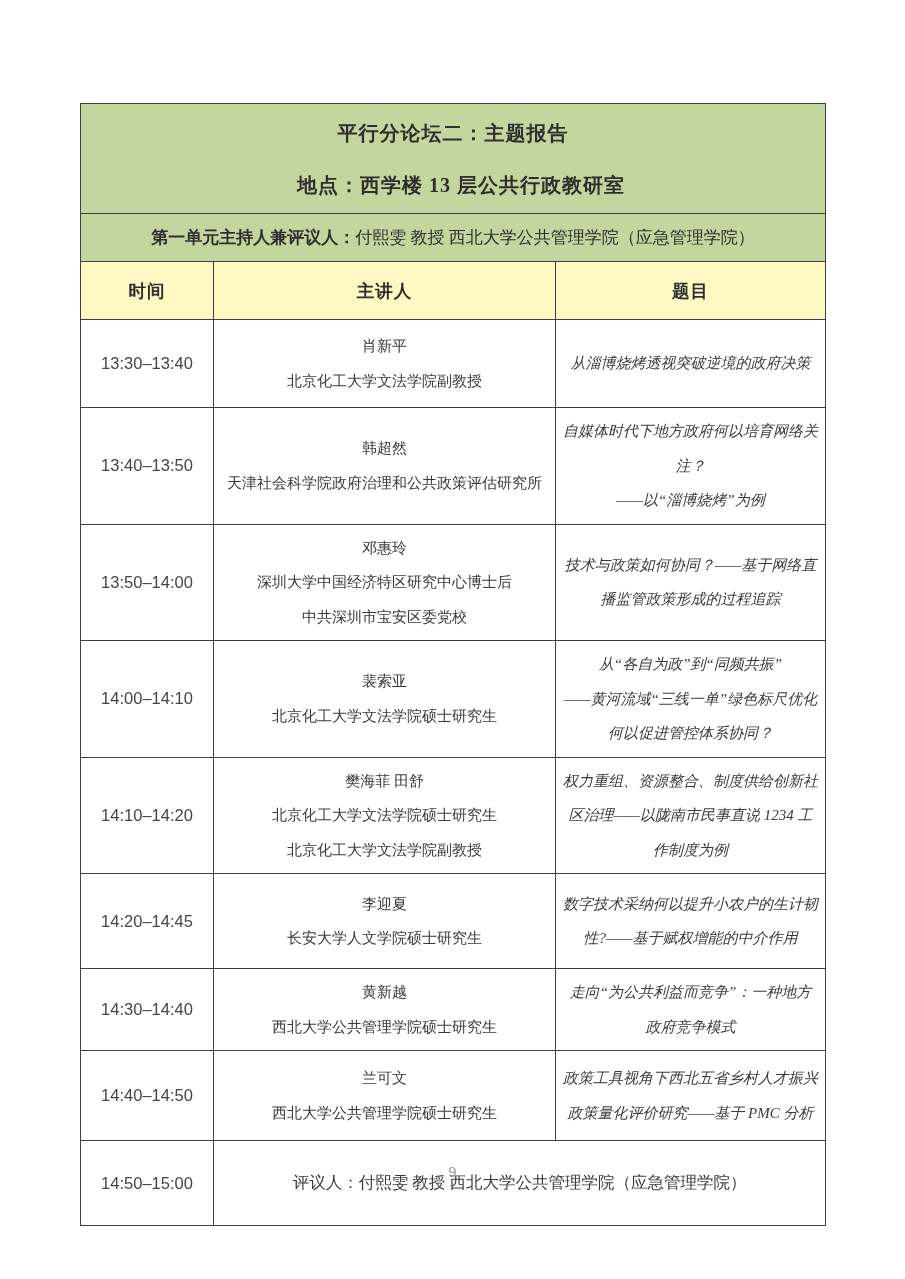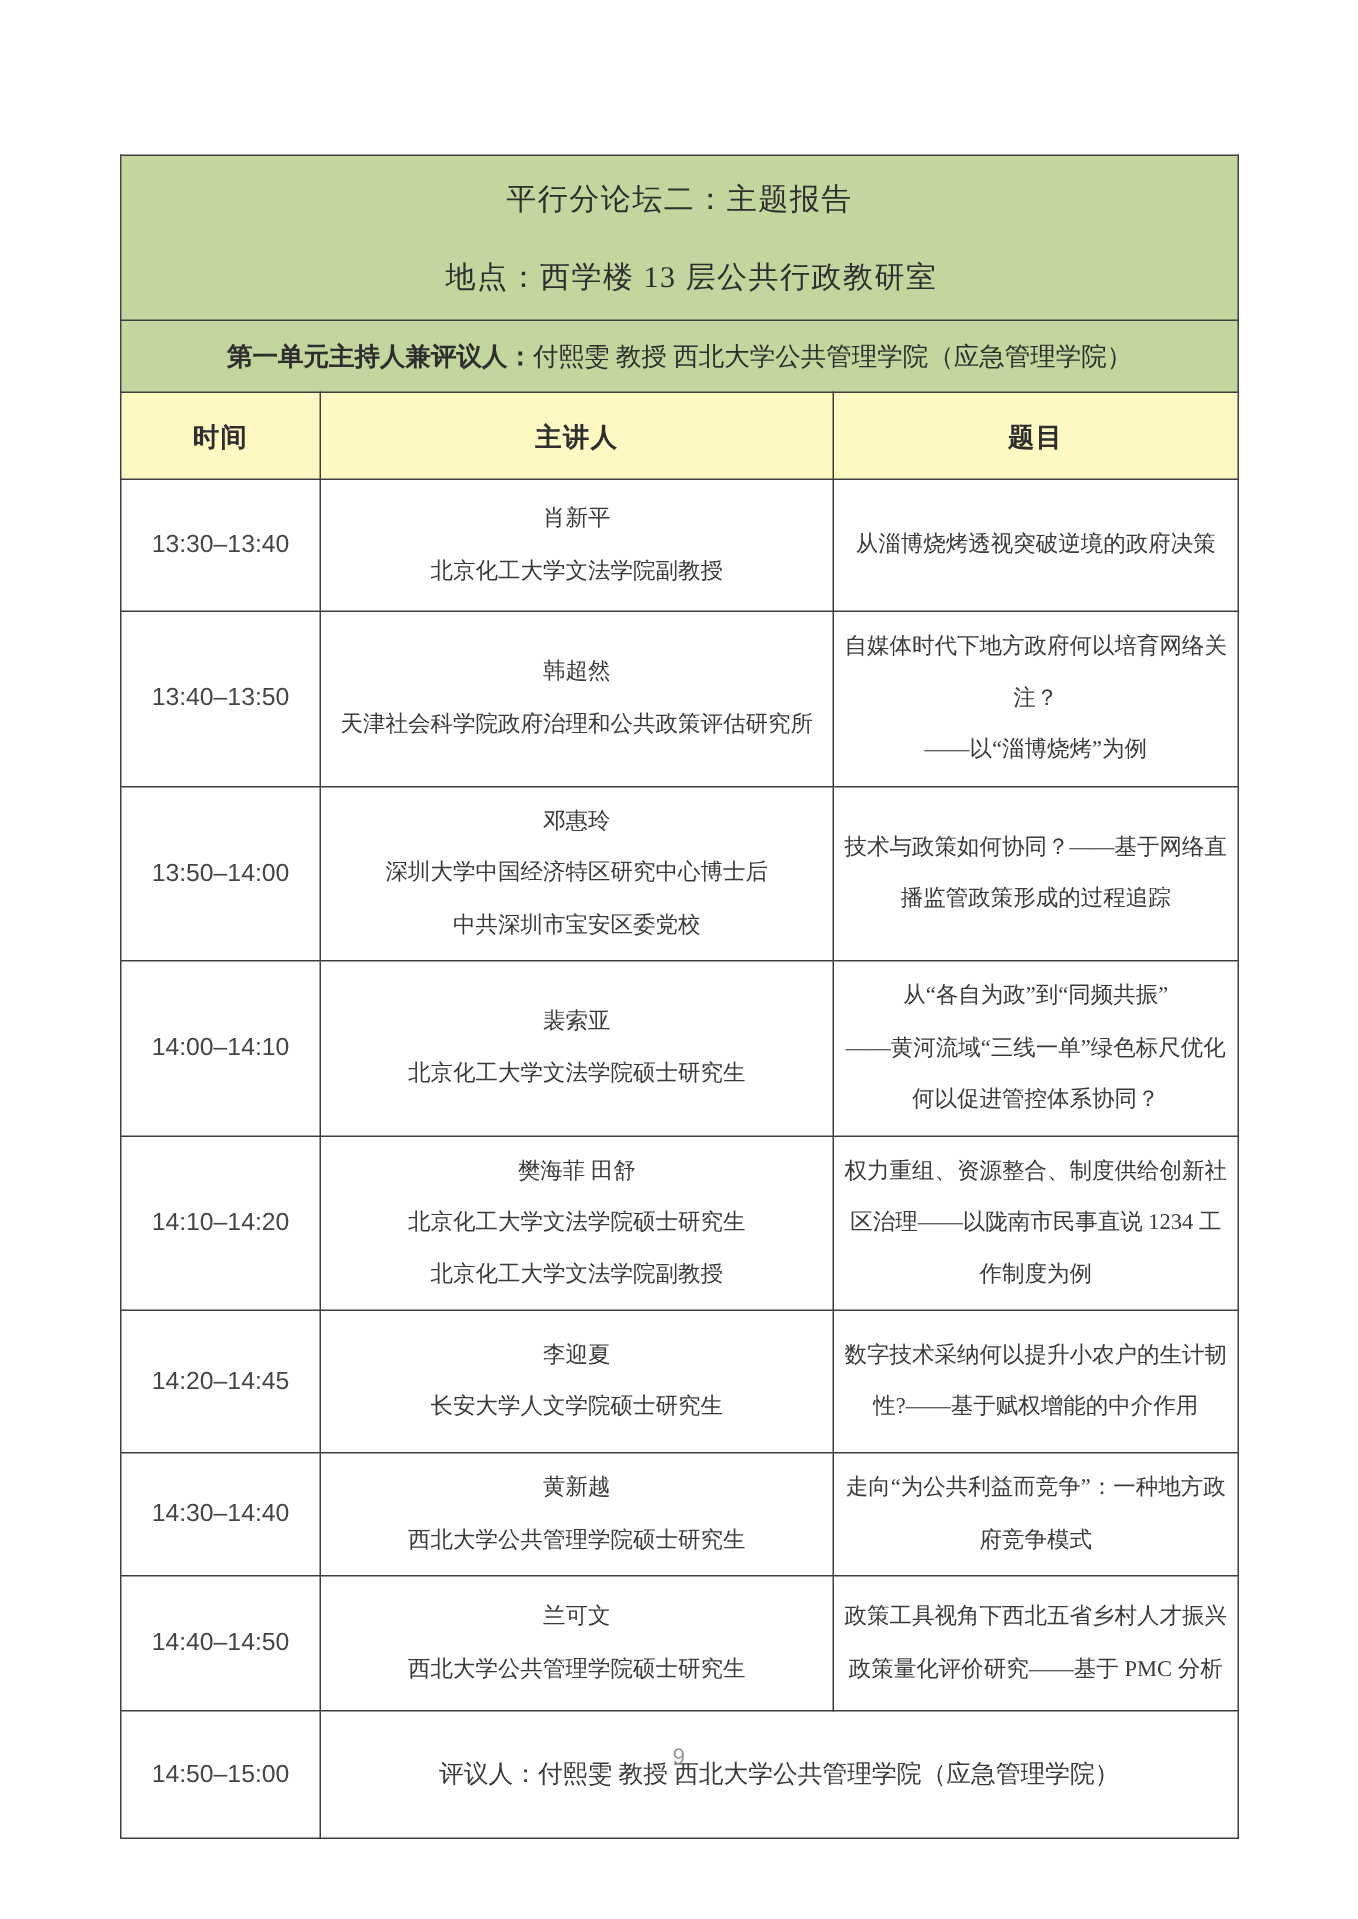--- a/index.html
+++ b/index.html
@@ -31,21 +31,21 @@
   col.c-speaker{width:342px;}
   col.c-title{width:270px;}
 
   .banner-cell{
     background:var(--green);
     height:110px;
     text-align:center;
     padding:10px 0;
   }
   .banner-line{
-    font-weight:normal;
+    font-weight:bold;
     font-size:20px;
     color:#2e2e2e;
     letter-spacing:1px;
     line-height:1.3;
   }
   .banner-line + .banner-line{margin-top:26px;padding-left:16px;}
 
   .unit-cell{
     background:var(--green);
     height:48px;
@@ -71,21 +71,21 @@
     font-family:"Liberation Sans","DejaVu Sans",sans-serif;
     font-size:16.5px;
     color:#454545;
   }
   td.speaker, td.title{
     text-align:center;
     font-size:15px;
     padding:6px 10px;
     line-height:2.3;
   }
-  td.title{padding:6px 7px;}
+  td.title{padding:6px 7px;font-style:italic;}
   td.merged{
     text-align:center;
     font-size:16.5px;
     padding:6px 10px;
   }
   .page-number{
     position:absolute;
     left:0;right:0;
     top:1163px;
     text-align:center;

